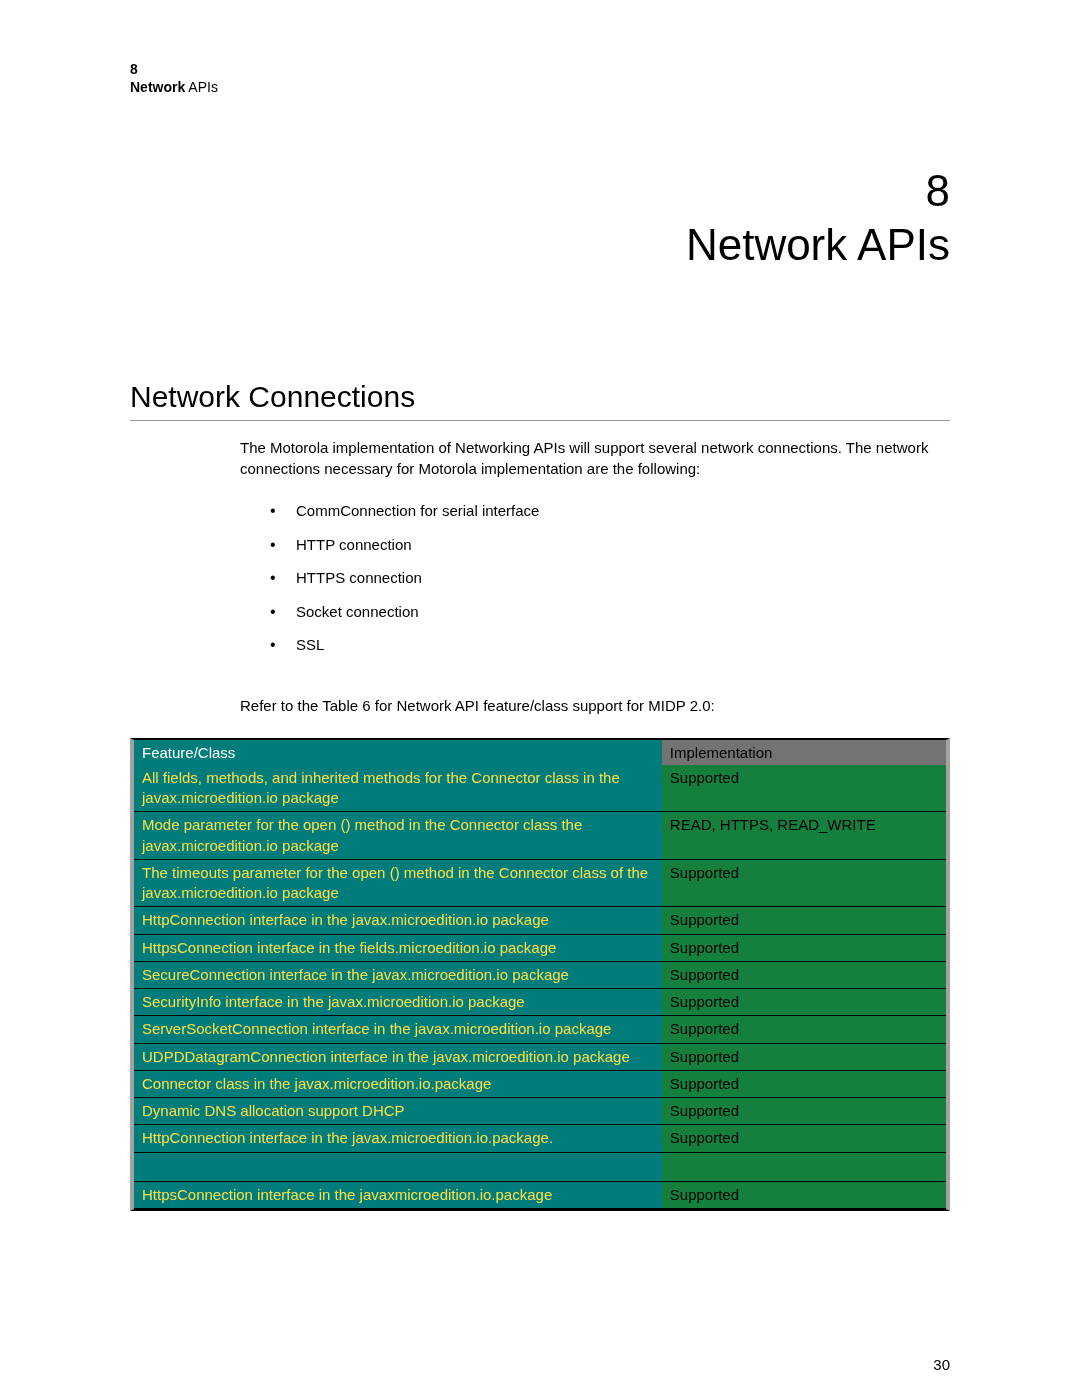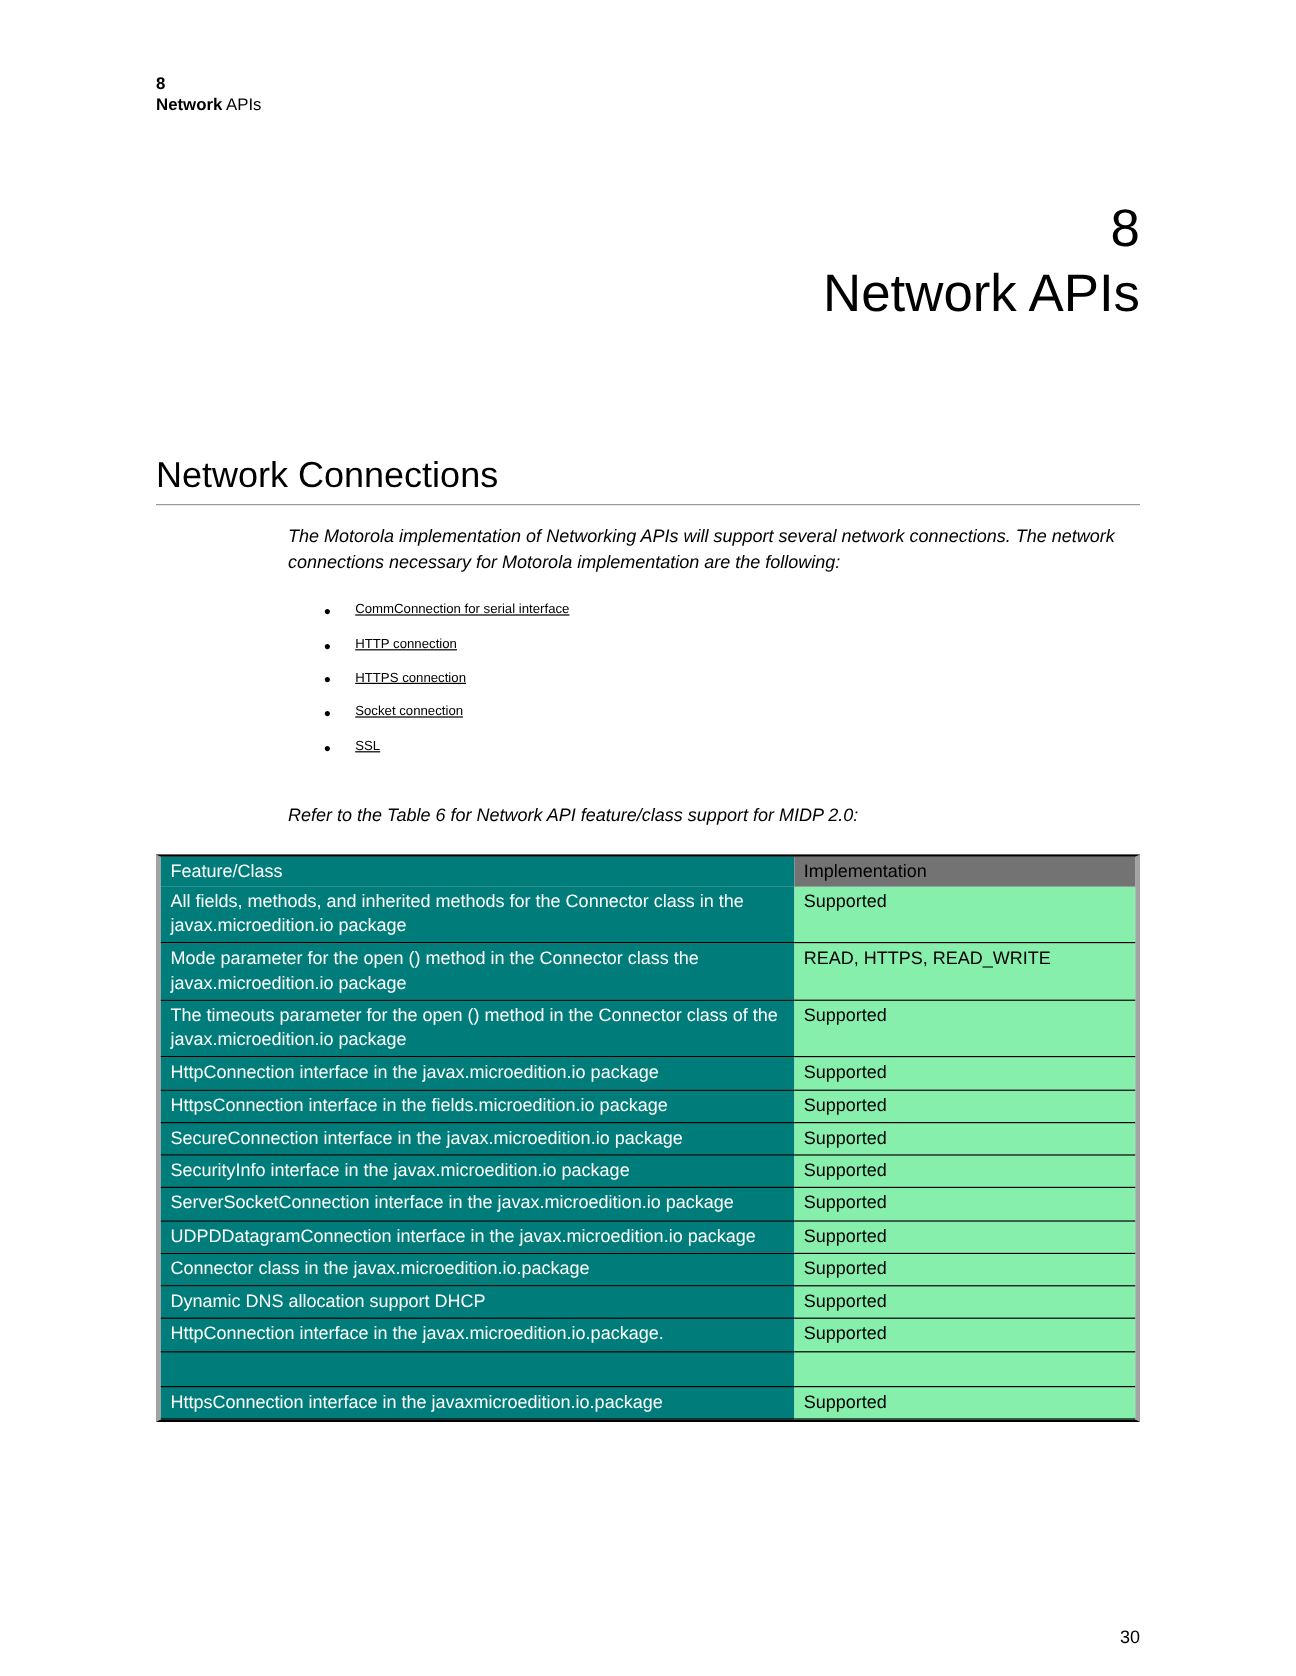--- a/index.html
+++ b/index.html
@@ -47,34 +47,32 @@
     padding-bottom: 6px;
     margin-bottom: 16px;
   }
   .body-indent {
     margin-left: 110px;
   }
   .para {
     font-size: 15px;
     line-height: 1.4;
     margin-bottom: 22px;
-    font-style: italic;
   }
   ul.bullets {
     list-style: none;
     padding-left: 30px;
     margin: 0 0 40px 0;
   }
   ul.bullets li {
-    font-size: 11px;
+    font-size: 15px;
     line-height: 1.3;
     margin-bottom: 14px;
     position: relative;
     padding-left: 26px;
-    text-decoration: underline;
   }
   ul.bullets li::before {
     content: "•";
     position: absolute;
     left: 0;
     top: 0;
     font-size: 16px;
   }
   .table-wrap {
     margin-left: 0;
@@ -102,25 +100,25 @@
     color: #000000;
   }
   table.feat td {
     padding: 3px 8px;
     border-bottom: 1px solid #000;
     vertical-align: top;
     line-height: 1.35;
   }
   table.feat td.c-feature {
     background: #007d7a;
-    color: #ffffff;
+    color: #fde047;
     width: 65%;
   }
   table.feat td.c-impl {
-    background: #86efac;
+    background: #15803d;
     color: #000;
     width: 35%;
   }
   table.feat tr.spacer td {
     padding: 4px 8px;
     border-bottom: 1px solid #000;
   }
   .page-number {
     position: absolute;
     right: 130px;

